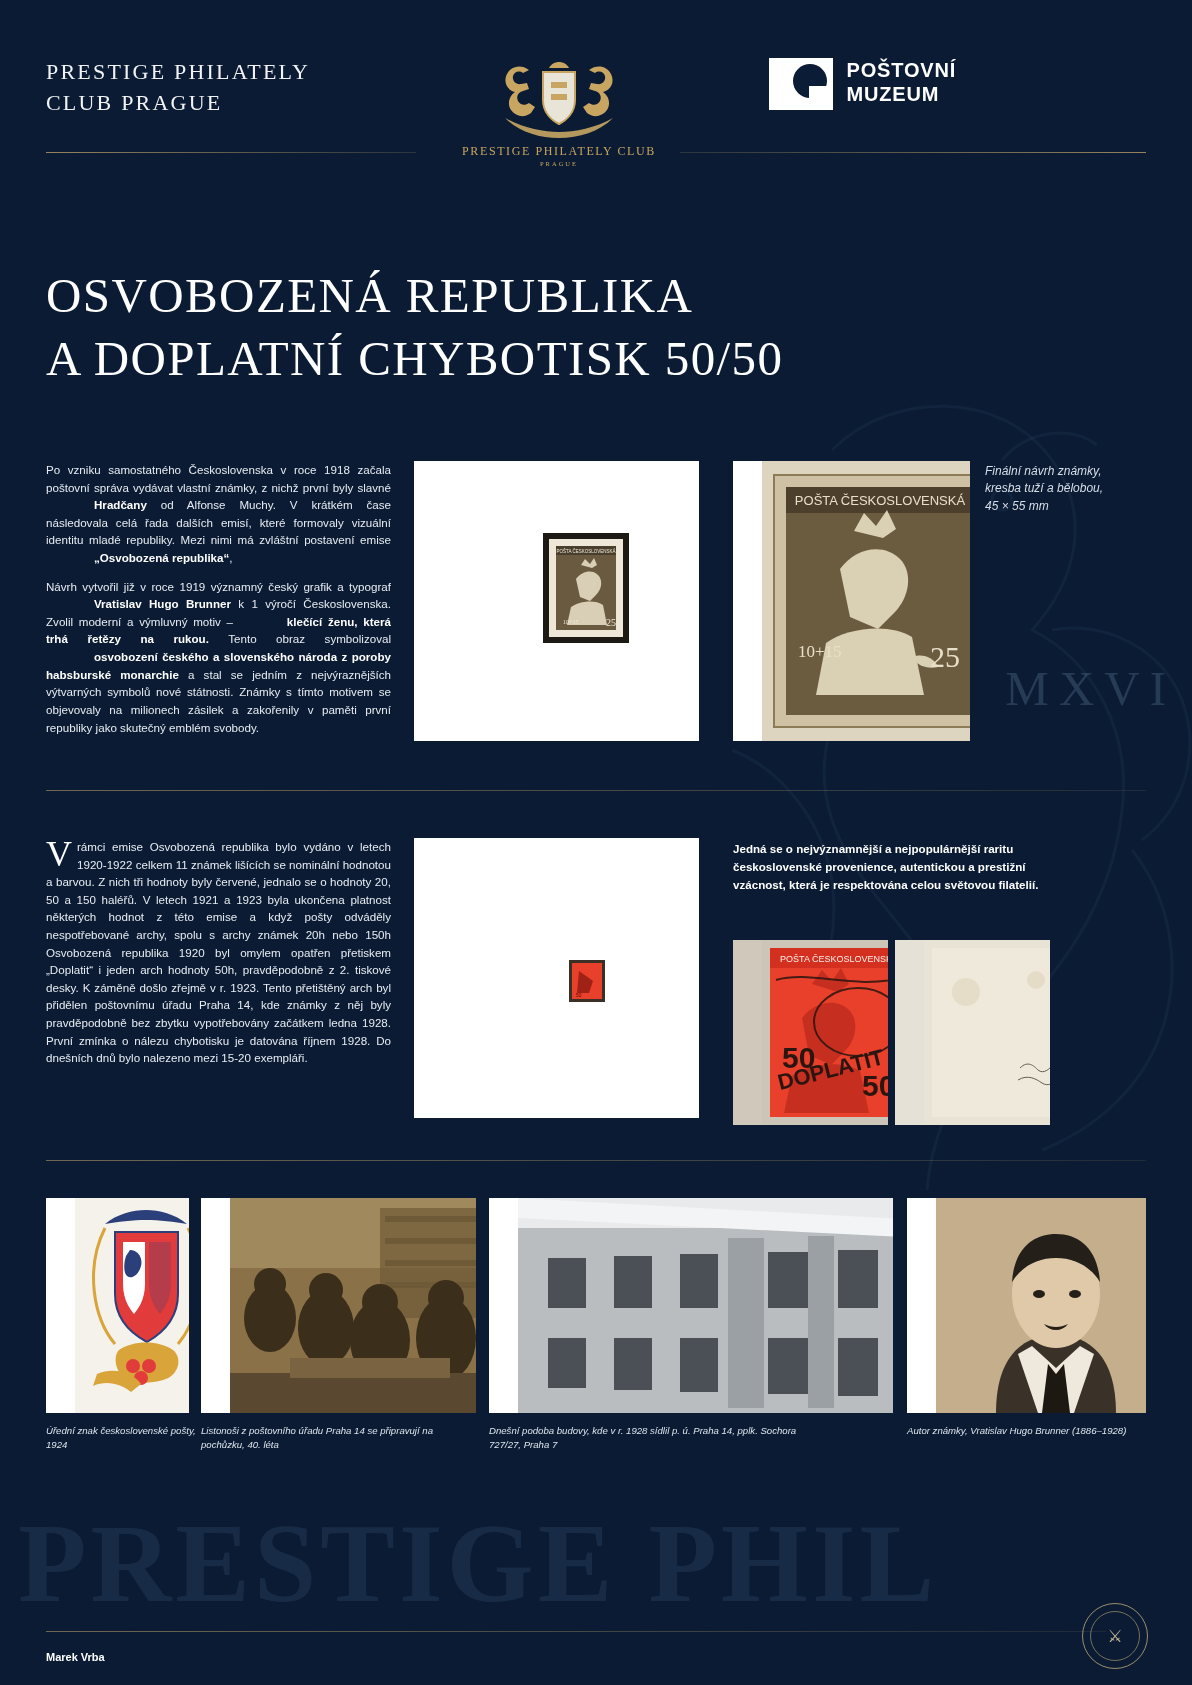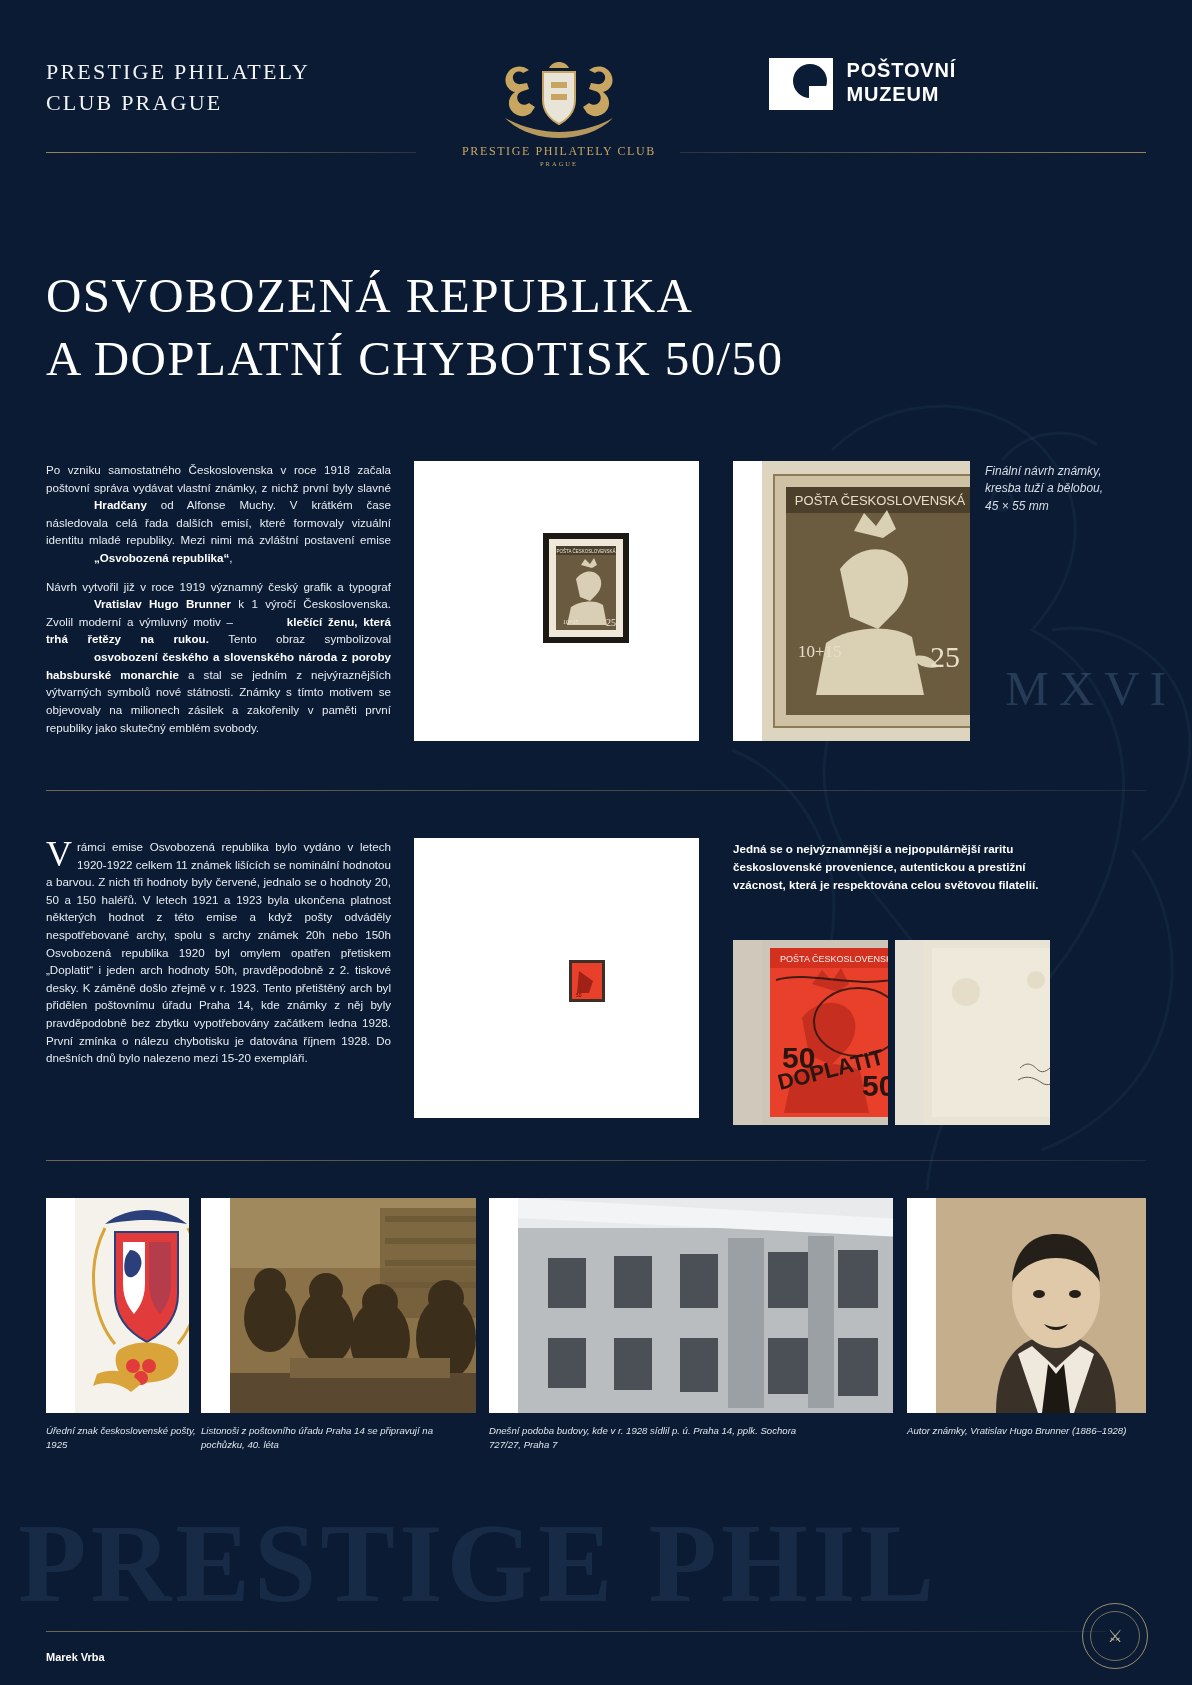--- a/index.html
+++ b/index.html
@@ -428,21 +428,21 @@
       <g fill="#241f18">
         <ellipse cx="103" cy="96" rx="6" ry="4"></ellipse>
         <ellipse cx="139" cy="96" rx="6" ry="4"></ellipse>
         <path d="M108 126 c8 4 16 4 24 0 c-6 8 -18 8 -24 0z"></path>
       </g>
       <path d="M96 148 l24 22 l24 -22 l14 8 l-20 59 h-36 l-20 -59z" fill="#efe8dc"></path>
       <path d="M112 166 l8 10 l8 -10 l6 49 h-28z" fill="#1d1912"></path>
     </svg>
   </div>
 
-  <div class="gal-cap c1">Úřední znak československé pošty, 1925</div>
+  <div class="gal-cap c1">Úřední znak československé pošty, 1924</div>
   <div class="gal-cap c2">Listonoši z poštovního úřadu Praha 14 se připravují na pochůzku, 40. léta</div>
   <div class="gal-cap c3">Dnešní podoba budovy, kde v r. 1928 sídlil p. ú. Praha 14, pplk. Sochora 727/27, Praha 7</div>
   <div class="gal-cap c4">Autor známky, Vratislav Hugo Brunner (1886–1928)</div>
 
   <div class="footer-rule"></div>
   <div class="footer-author">Marek Vrba</div>
   <div class="footer-seal">
     <div class="inner">⚔</div>
   </div>
 

